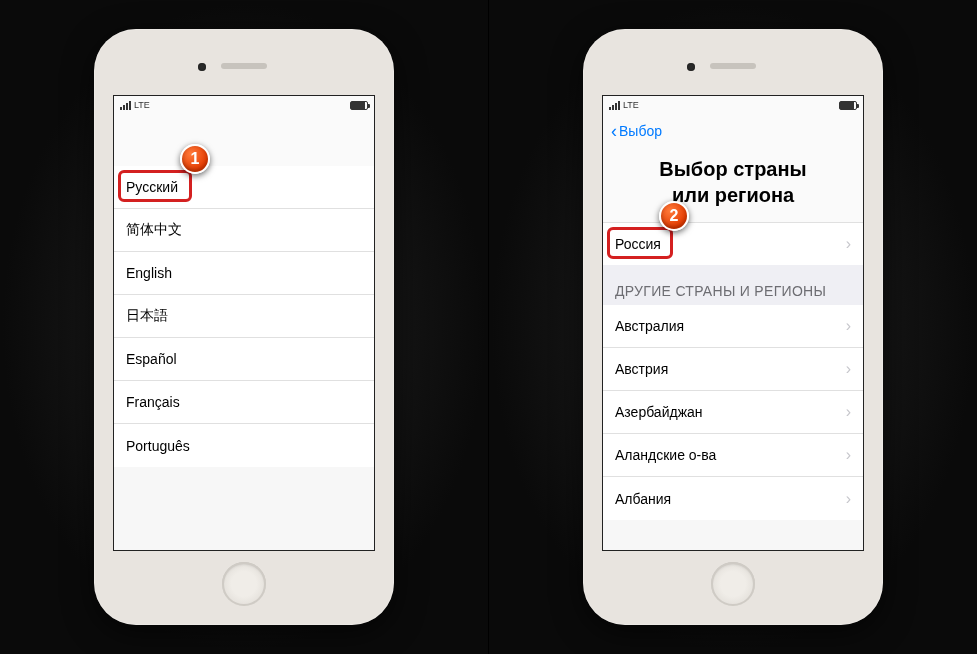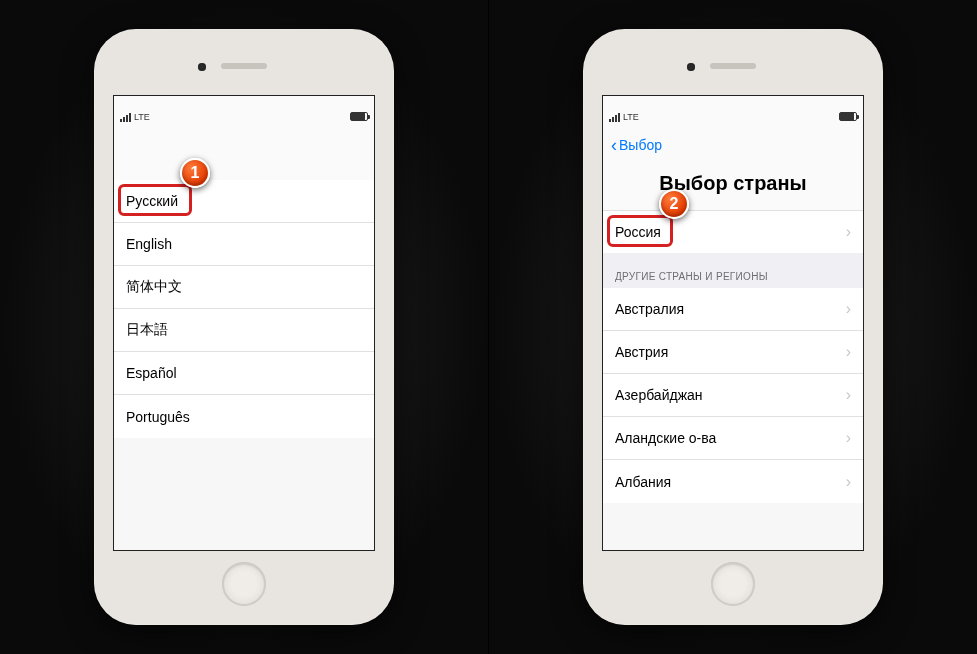--- a/index.html
+++ b/index.html
@@ -59,22 +59,22 @@
   .phone-bottom {
     height: 66px; width: 100%;
     display: flex; align-items: center; justify-content: center;
   }
   .home-btn {
     width: 44px; height: 44px; border-radius: 50%;
     background: radial-gradient(circle, #f0ede8 40%, #d8d4ce 100%);
     box-shadow: inset 0 0 0 2px #cfcbc5, inset 0 2px 3px rgba(0,0,0,.15);
   }
   .status-bar {
-    height: 18px; display: flex; align-items: flex-start;
-    padding: 16px 6px; font-size: 9px; color: #333;
+    height: 18px; display: flex; align-items: center;
+    padding: 0 6px; font-size: 9px; color: #333;
     background: #fafafa;
     justify-content: space-between;
   }
   .status-left { display:flex; align-items:center; gap:3px; }
   .signal { display:flex; gap:1px; align-items:flex-end; }
   .signal span { width:2px; background:#333; }
   .signal span:nth-child(1){height:3px}
   .signal span:nth-child(2){height:5px}
   .signal span:nth-child(3){height:7px}
   .signal span:nth-child(4){height:9px}
@@ -92,21 +92,21 @@
     background: #fafafa;
   }
   .back-link { color:#007aff; font-size:14px; display:flex; align-items:center; gap:2px; cursor:pointer; }
   .chevron-left { font-size:18px; line-height:1; }
   .header-title {
     text-align:center; font-size:20px; font-weight:600; color:#000;
     padding: 8px 12px 14px; line-height:1.3; background:#fafafa;
   }
   .blank-header { height: 52px; background:#fafafa; }
   .section-header {
-    font-size: 10px; color:#6d6d72; letter-spacing:.3px;
+    font-size: 14px; color:#6d6d72; letter-spacing:.3px;
     padding: 18px 12px 6px; background:#efeff4; text-transform:uppercase;
   }
   .list { background:#fff; }
   .row {
     height: 43px; display:flex; align-items:center; justify-content:space-between;
     padding: 0 12px; font-size:14px; color:#000;
     border-bottom: 1px solid #e0e0e0;
     cursor:pointer; position:relative;
   }
   .row:last-child { border-bottom:none; }
@@ -153,30 +153,33 @@
       <div class="blank-header"></div>
       <div class="list">
         <div class="row">
           <span>Русский</span>
           <div class="highlight-box" style="left:4px; top:4px; width:74px; height:32px;"></div>
           <div class="callout" style="left:66px; top:-22px;">
               <span>1</span>
             </div>
         </div>
         <div class="row">
+            <span>简体中文</span>
+          </div>
+        <div class="row">
             <span>English</span>
           </div>
         <div class="row">
-            <span>简体中文</span>
-          </div>
-        <div class="row">
             <span>日本語</span>
           </div>
         <div class="row">
             <span>Español</span>
+          </div>
+        <div class="row">
+            <span>Français</span>
           </div>
         <div class="row">
             <span>Português</span>
           </div>
       </div>
     </div>
     <div class="phone-bottom">
       <div class="home-btn"></div>
     </div>
   </div>
@@ -204,20 +207,21 @@
           </div>
       </div>
       <div class="nav-bar">
         <div class="back-link">
           <span class="chevron-left">‹</span>
           <span>Выбор</span>
         </div>
       </div>
       <div class="header-title">
         <div>Выбор страны</div>
+        <div>или региона</div>
       </div>
       <div class="list">
         <div class="row" style="border-top:1px solid #e0e0e0;">
           <span>Россия</span>
           <span class="chevron-right">›</span>
           <div class="highlight-box" style="left:4px; top:4px; width:66px; height:32px;"></div>
           <div class="callout" style="left:56px; top:-22px;">
               <span>2</span>
             </div>
         </div>

